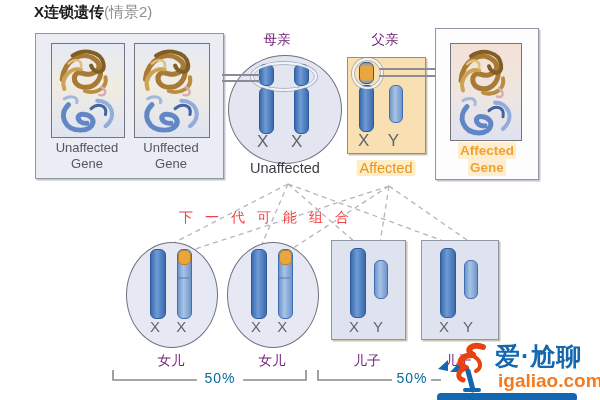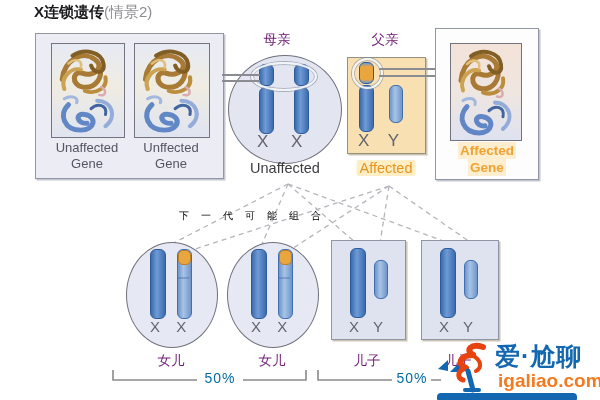--- a/index.html
+++ b/index.html
@@ -32,21 +32,21 @@
   
   .pairtxt{position:absolute;font-size:17px;color:#63646c;letter-spacing:9px;}
   .pairtxt.small{font-size:15px;letter-spacing:6px;}
   .cjk{position:absolute;font-size:13.5px;color:#701a75;}
   .genelabel{position:absolute;font-size:13px;line-height:16px;color:#54555e;text-align:center;}
   .status{position:absolute;font-size:14.5px;color:#3c3c42;}
   .status.affected{color:#e8941d;background:#fdeec6;padding:0 3px;border-radius:2px;}
   .orange-label{position:absolute;font-size:13.5px;line-height:17px;font-weight:bold;
                 color:#f0a232;text-align:center;}
   .orange-label span{background:#fdeecf;padding:0 2px;display:inline-block;}
-  .caption{position:absolute;font-size:10px;letter-spacing:12px;color:#000000;}
+  .caption{position:absolute;font-size:14px;letter-spacing:12px;color:#ef4444;}
   .pct{position:absolute;font-size:14px;color:#0369a1;letter-spacing:1px;}
   
   #watermark{position:absolute;left:435px;top:338px;width:152px;height:68px;z-index:50;}
   .wm-name{position:absolute;left:60px;top:2px;font-size:25px;font-weight:bold;color:#1367b0;letter-spacing:1px;}
   .wm-url{position:absolute;left:63px;top:32px;font-size:19px;font-weight:bold;color:#f47a1f;}
   .wm-bar{position:absolute;left:2px;top:55px;width:140px;height:9px;background:#1367b0;border-radius:4px;}
   .underlay{position:absolute;left:0;top:0;z-index:0;}
   .z2{z-index:2;} .z3{z-index:3;} .z4{z-index:4;}
 </style>
 </head>

